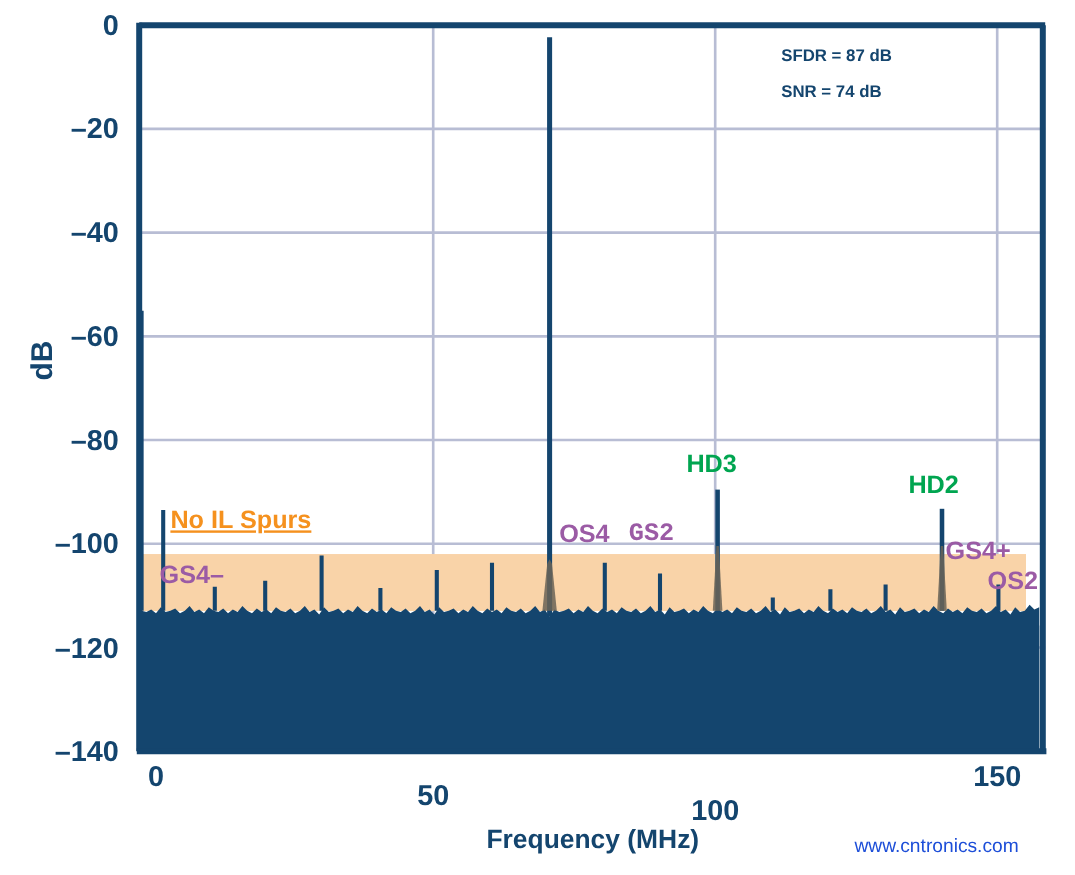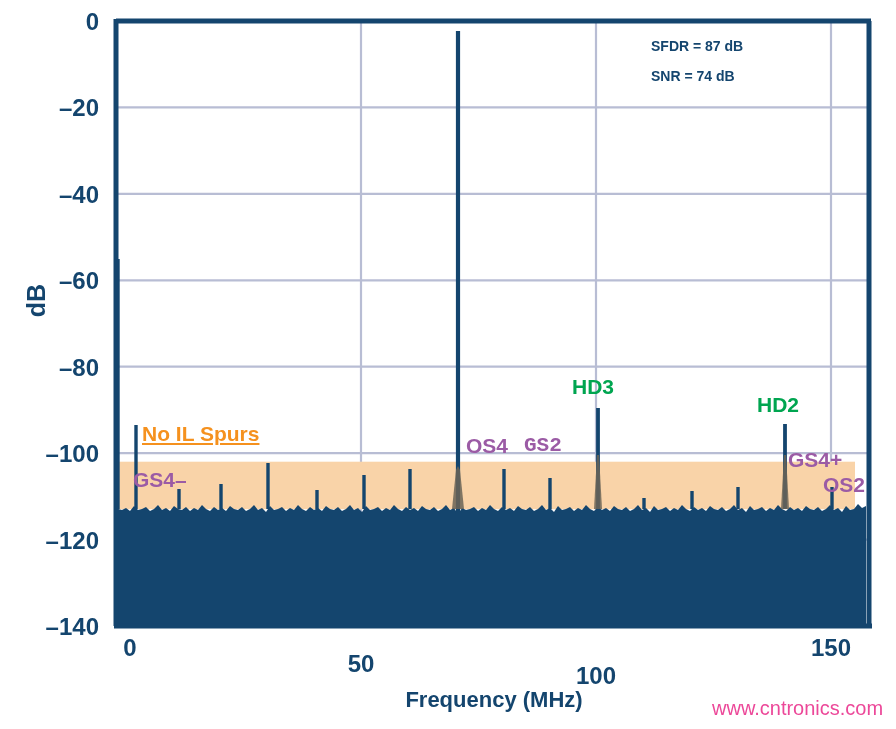--- a/index.html
+++ b/index.html
@@ -44,21 +44,21 @@
     font-weight:bold;
     white-space:nowrap;
   }
   .ann-stat{font-size:14px;color:#14456e;}
   .ann-orange{font-size:21px;color:#f5911e;}
   .ann-purple{font-size:21px;color:#9b5ba5;}
   .ann-green{font-size:21px;color:#00a550;}
   .watermark{
     position:absolute;
     left:712px;top:697px;
-    font-size:20px;color:#ec4899;
+    font-size:16px;color:#1d4ed8;
     font-family:"Liberation Sans", sans-serif;
   }
 </style>
 </head>
 <body>
 
 <svg id="fig" xmlns="http://www.w3.org/2000/svg" viewBox="0 0 896 729">
   <defs>
     <clipPath id="plotclip">
       <rect x="116" y="21" width="755" height="605"></rect>

